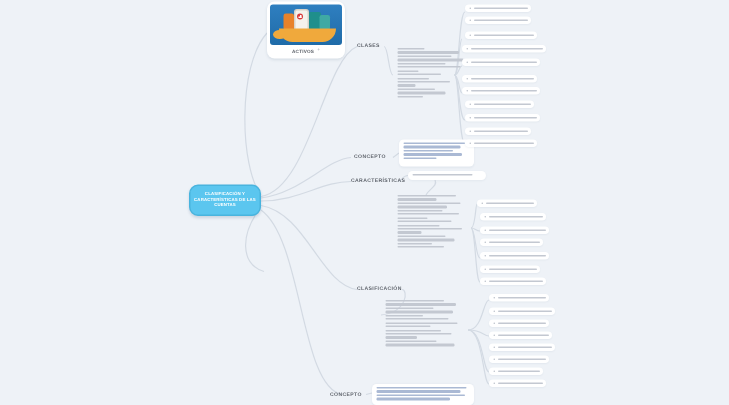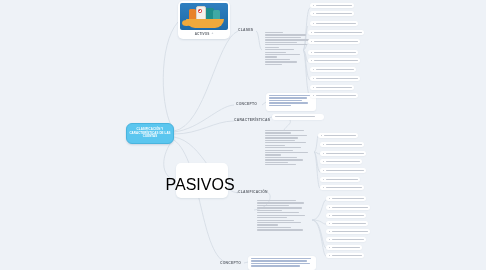--- a/index.html
+++ b/index.html
@@ -283,24 +283,20 @@
       <div class="thumb-cross"></div>
       <div class="thumb-hand"></div>
       <div class="thumb-hand2"></div>
     </div>
     <div class="card-caption">
       <span class="cap-text">ACTIVOS</span>
       <span class="cap-plus">+</span>
     </div>
   </div>
 
-  <div class="blank-card">
-    <span class="cap-text">PASIVOS</span>
-    <span class="cap-plus">+</span>
-  </div>
 
   <div class="sec-label" style="left:238px;top:28px;">CLASES</div>
   <div class="sec-label" style="left:236px;top:102px;">CONCEPTO</div>
   <div class="sec-label" style="left:234px;top:118px;">CARACTERÍSTICAS</div>
   <div class="sec-label" style="left:238px;top:190px;">CLASIFICACIÓN</div>
   <div class="sec-label" style="left:220px;top:261px;">CONCEPTO</div>
 
   <div id="gen-text-nodes">
       <div class="tnode flat" style="left: 262px; top: 30px; width: 52px; height: 44px;">
         <div class="tline" style="width: 40%;"></div>

